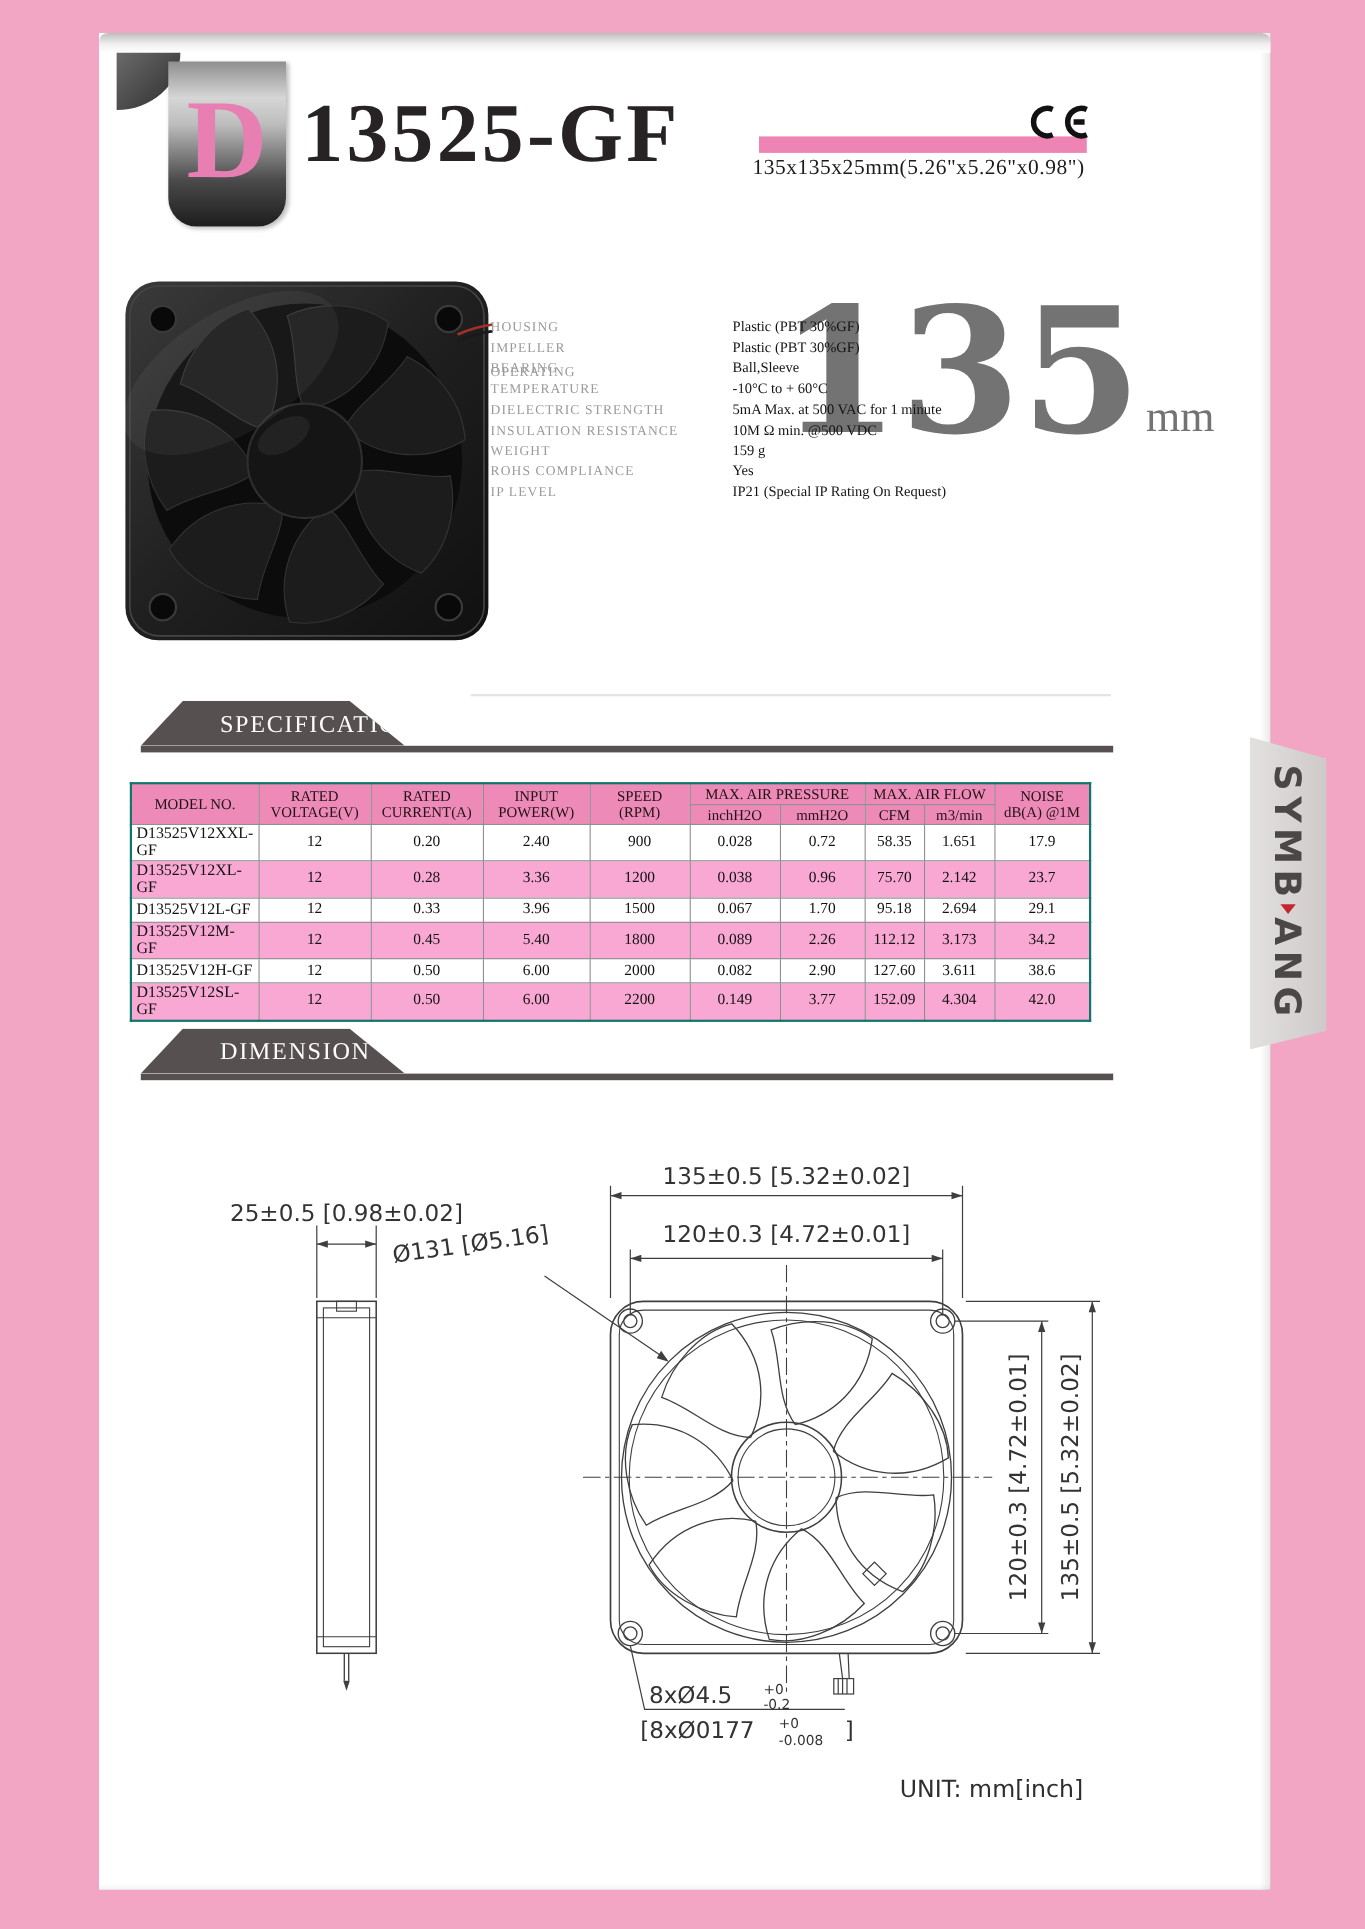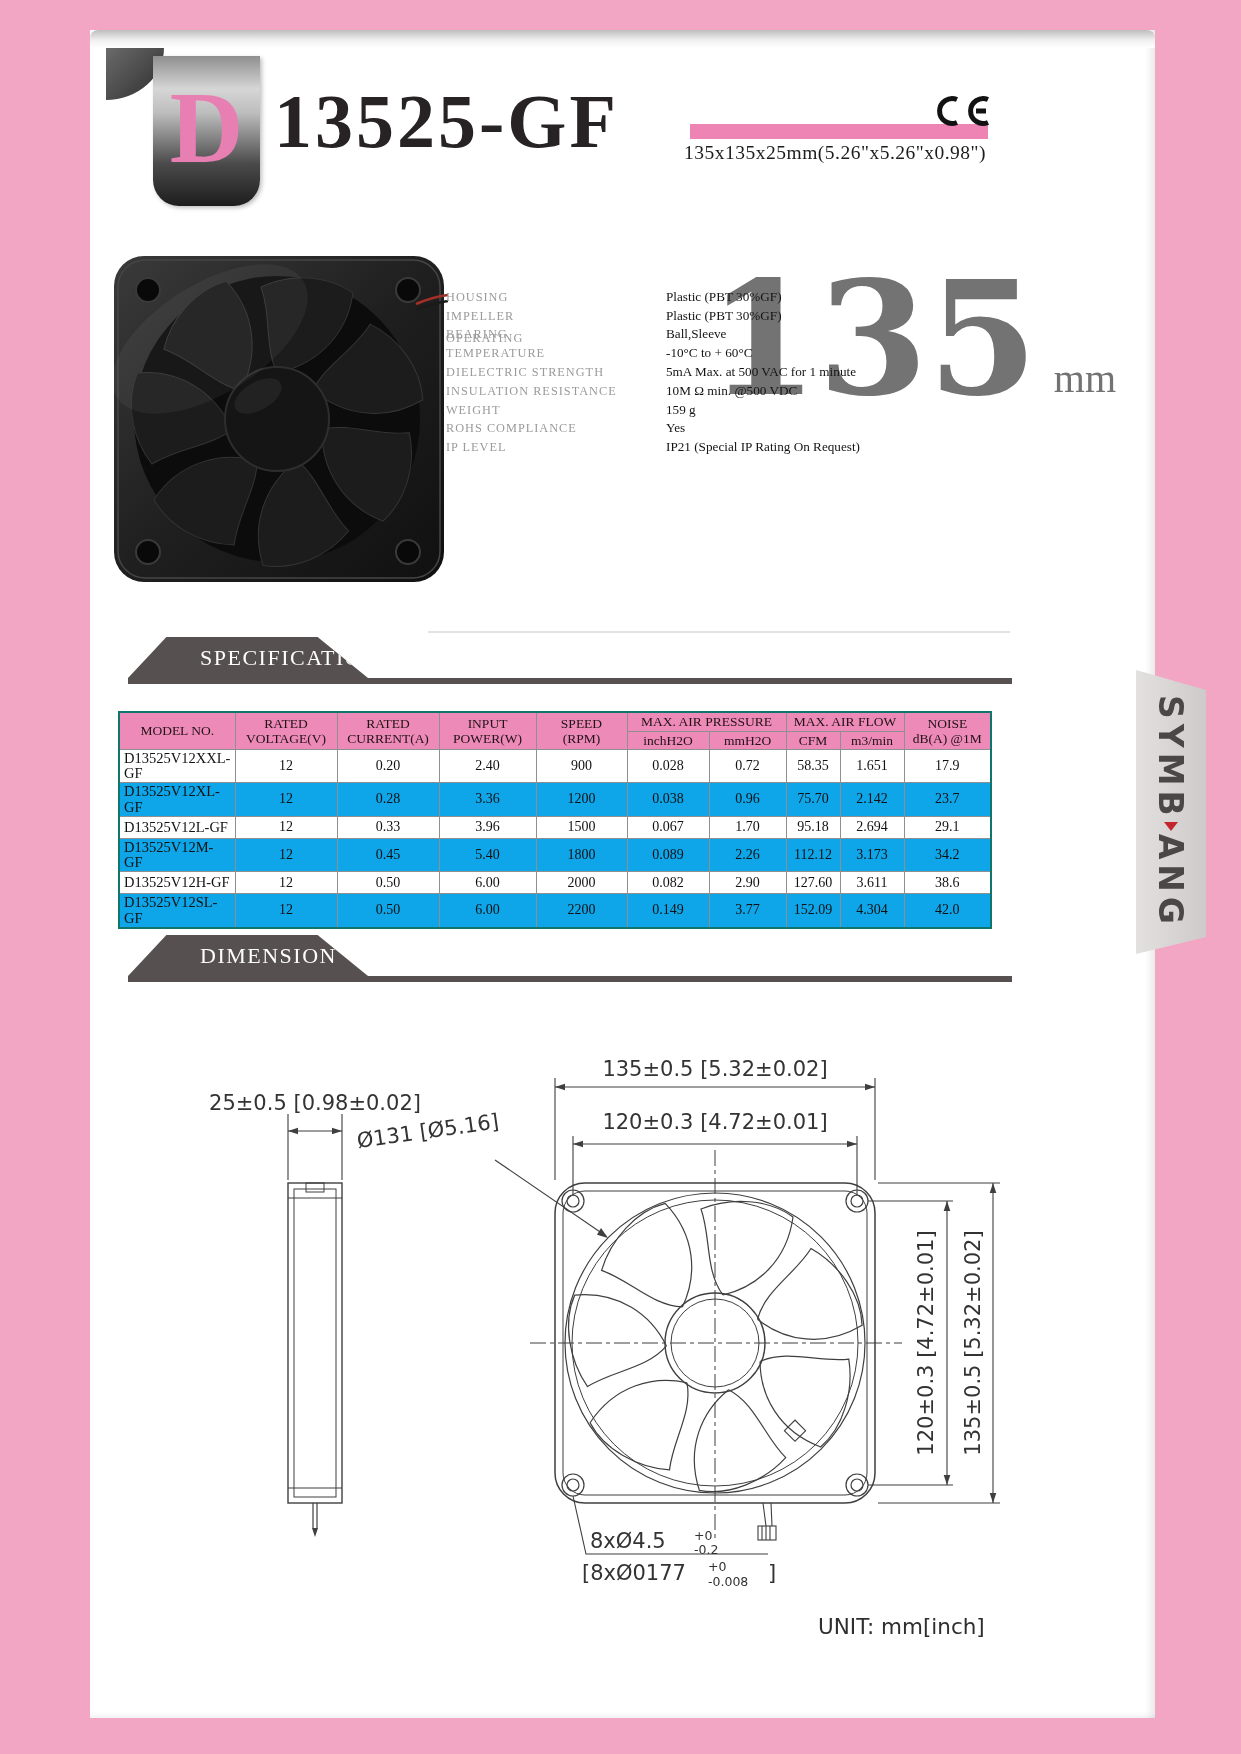--- a/index.html
+++ b/index.html
@@ -17,21 +17,21 @@
           border-radius:0 0 26px 26px;box-shadow:2px 2px 4px rgba(0,0,0,.25);
           display:flex;align-items:center;justify-content:center;}
   .ribbon .letter{font-size:102px;font-weight:700;color:#e77fb2;line-height:1;margin-top:-6px;}
   .title{position:absolute;left:184px;top:48px;font-size:76px;font-weight:700;color:#272223;letter-spacing:3px;}
   .accent-bar{position:absolute;left:600px;top:94px;width:298px;height:15px;background:#ee84b4;}
   .size-text{position:absolute;left:594px;top:112px;font-size:19.5px;color:#1c1c1c;letter-spacing:.5px;}
   .ce{position:absolute;left:842px;top:64px;width:64px;height:34px;}
   
   .watermark{position:absolute;left:618px;top:230px;display:flex;align-items:flex-end;z-index:0;color:#737373;}
   .watermark .big{font-size:158px;font-weight:700;line-height:1;font-family:"DejaVu Serif",serif;}
-  .watermark .small{font-size:40px;font-weight:400;margin:0 0 16px 16px;}
+  .watermark .small{font-size:40px;font-weight:400;margin:0 0 16px 4px;}
   
   .spec-list{position:absolute;left:356px;top:256px;width:600px;z-index:1;}
   .spec-row{display:flex;height:18.8px;align-items:flex-end;}
   .spec-label{width:172px;font-size:12.3px;color:#9a9a9a;letter-spacing:1px;}
   .spec-value{font-size:13.2px;color:#141414;margin-left:48px;}
   
   .photo{position:absolute;left:20px;top:214px;width:338px;height:344px;}
   
   .banner{position:absolute;width:240px;height:41px;background:#575050;color:#fdfdfd;
           display:flex;align-items:center;clip-path:polygon(0 100%,16% 0,79% 0,100% 100%);
@@ -39,21 +39,21 @@
   .banner span{margin-left:72px;}
   .banner-bar{position:absolute;width:884px;height:6px;background:#575050;}
   .divider{position:absolute;left:338px;top:601px;width:582px;height:2px;background:#e3e3e3;}
   
   .spec-table{position:absolute;left:28px;top:681px;width:872px;border-collapse:collapse;table-layout:fixed;
               font-size:14px;color:#111;}
   .spec-table th,.spec-table td{border:1px solid #8f8f8f;padding:1px 4px;text-align:center;vertical-align:middle;}
   .spec-table{border:2px solid #0f766e;}
   .spec-table th{background:#ee8ab7;font-weight:400;font-size:13.5px;color:#201216;line-height:1.15;}
   .spec-table td{height:19px;line-height:1.05;}
-  .spec-table tr.alt td{background:#0ea5e9;}
+  .spec-table tr.alt td{background:#f9a8d4;}
   .spec-table td.cell-model{text-align:left;padding-left:4px;font-size:14.5px;}
   
   .dim-svg{position:absolute;left:30px;top:968px;}
   
   .brand-tab{position:absolute;left:1136px;top:670px;width:70px;height:284px;z-index:5;
              background:linear-gradient(90deg,#e3e1e0,#cdcac9);
              clip-path:polygon(0 0,100% 7%,100% 94%,0 100%);}
   .brand-rot{position:absolute;left:-107px;top:107px;width:284px;height:70px;transform:rotate(90deg);
              display:flex;align-items:center;justify-content:center;
              font-family:"DejaVu Sans",sans-serif;font-weight:800;font-size:33px;color:#4b4747;letter-spacing:5px;}

